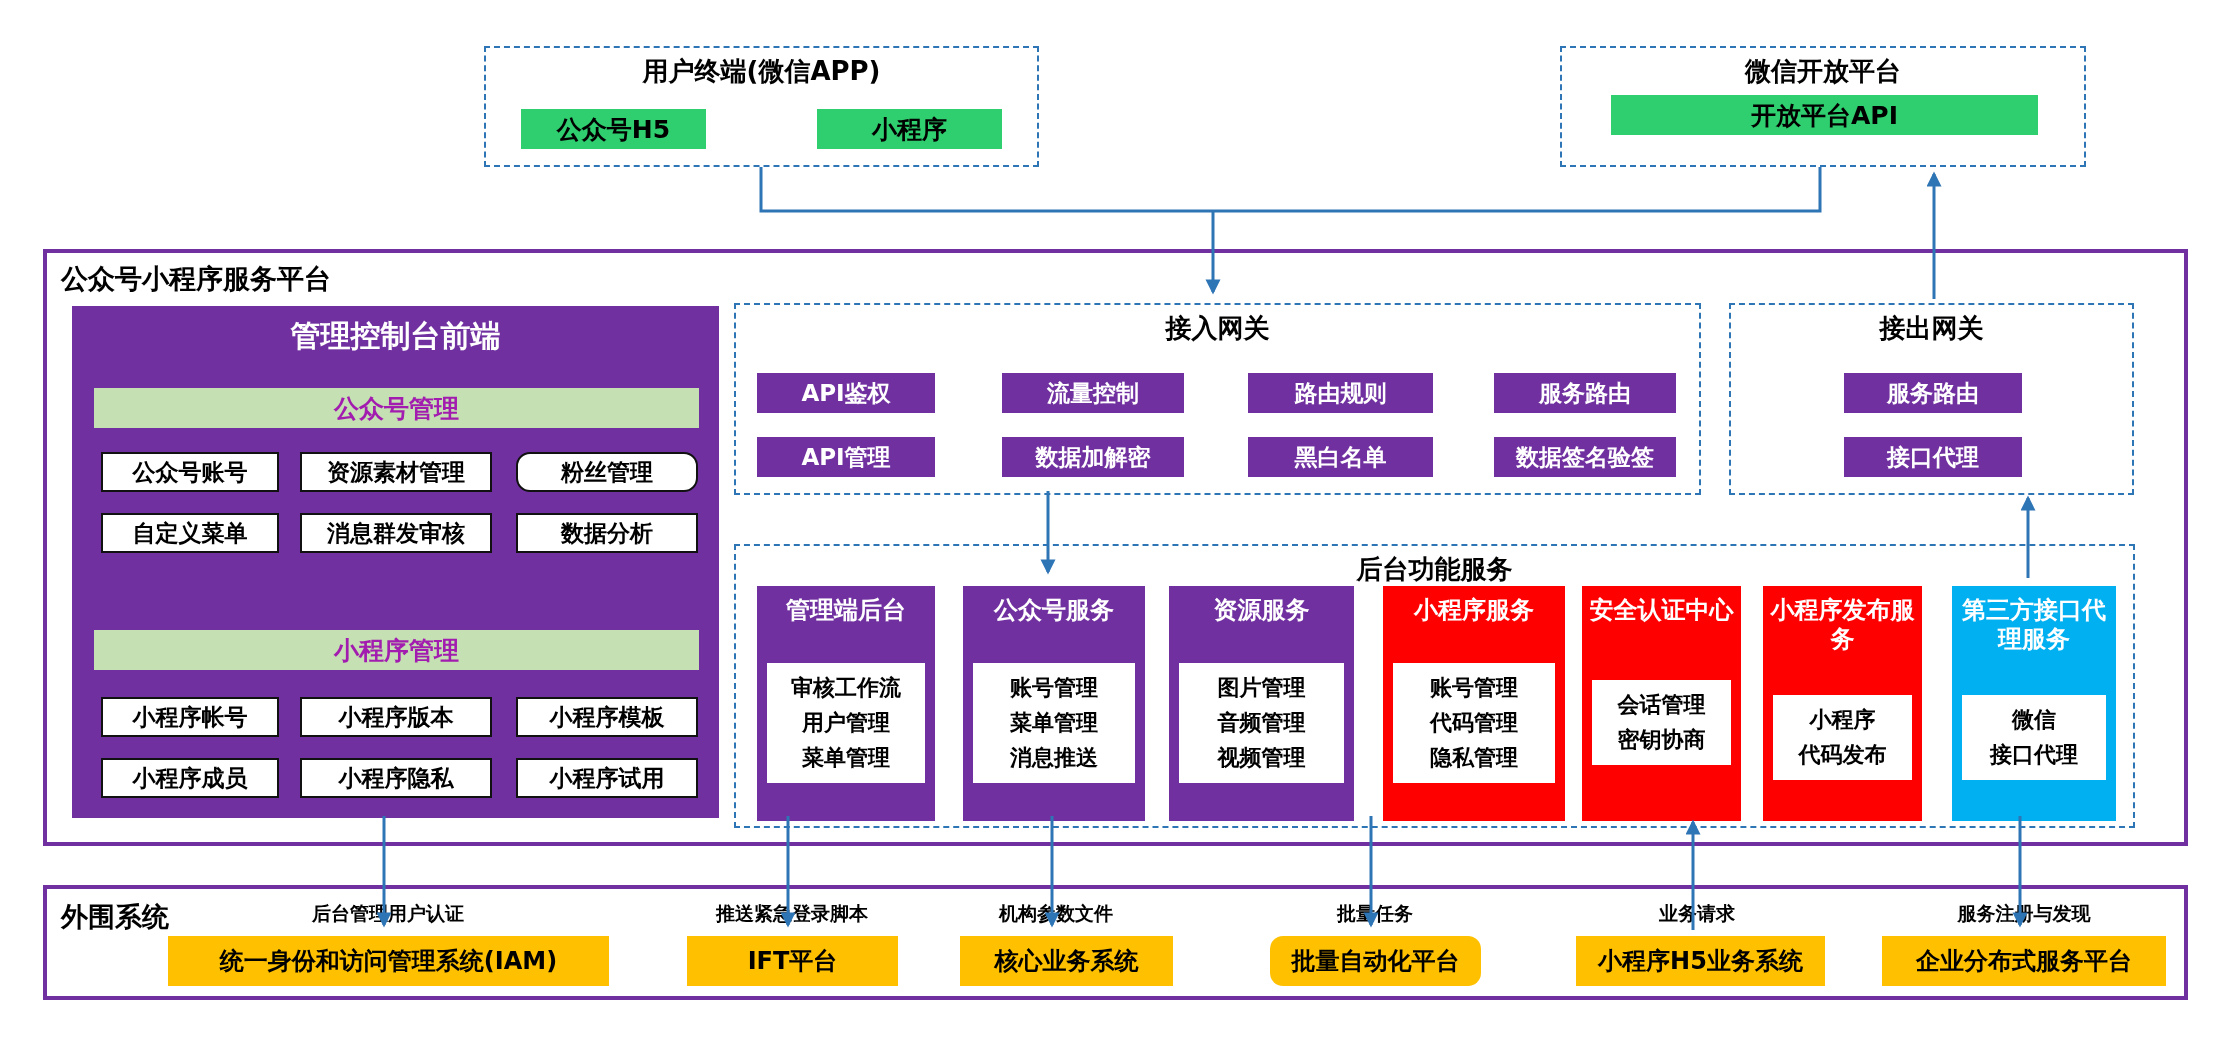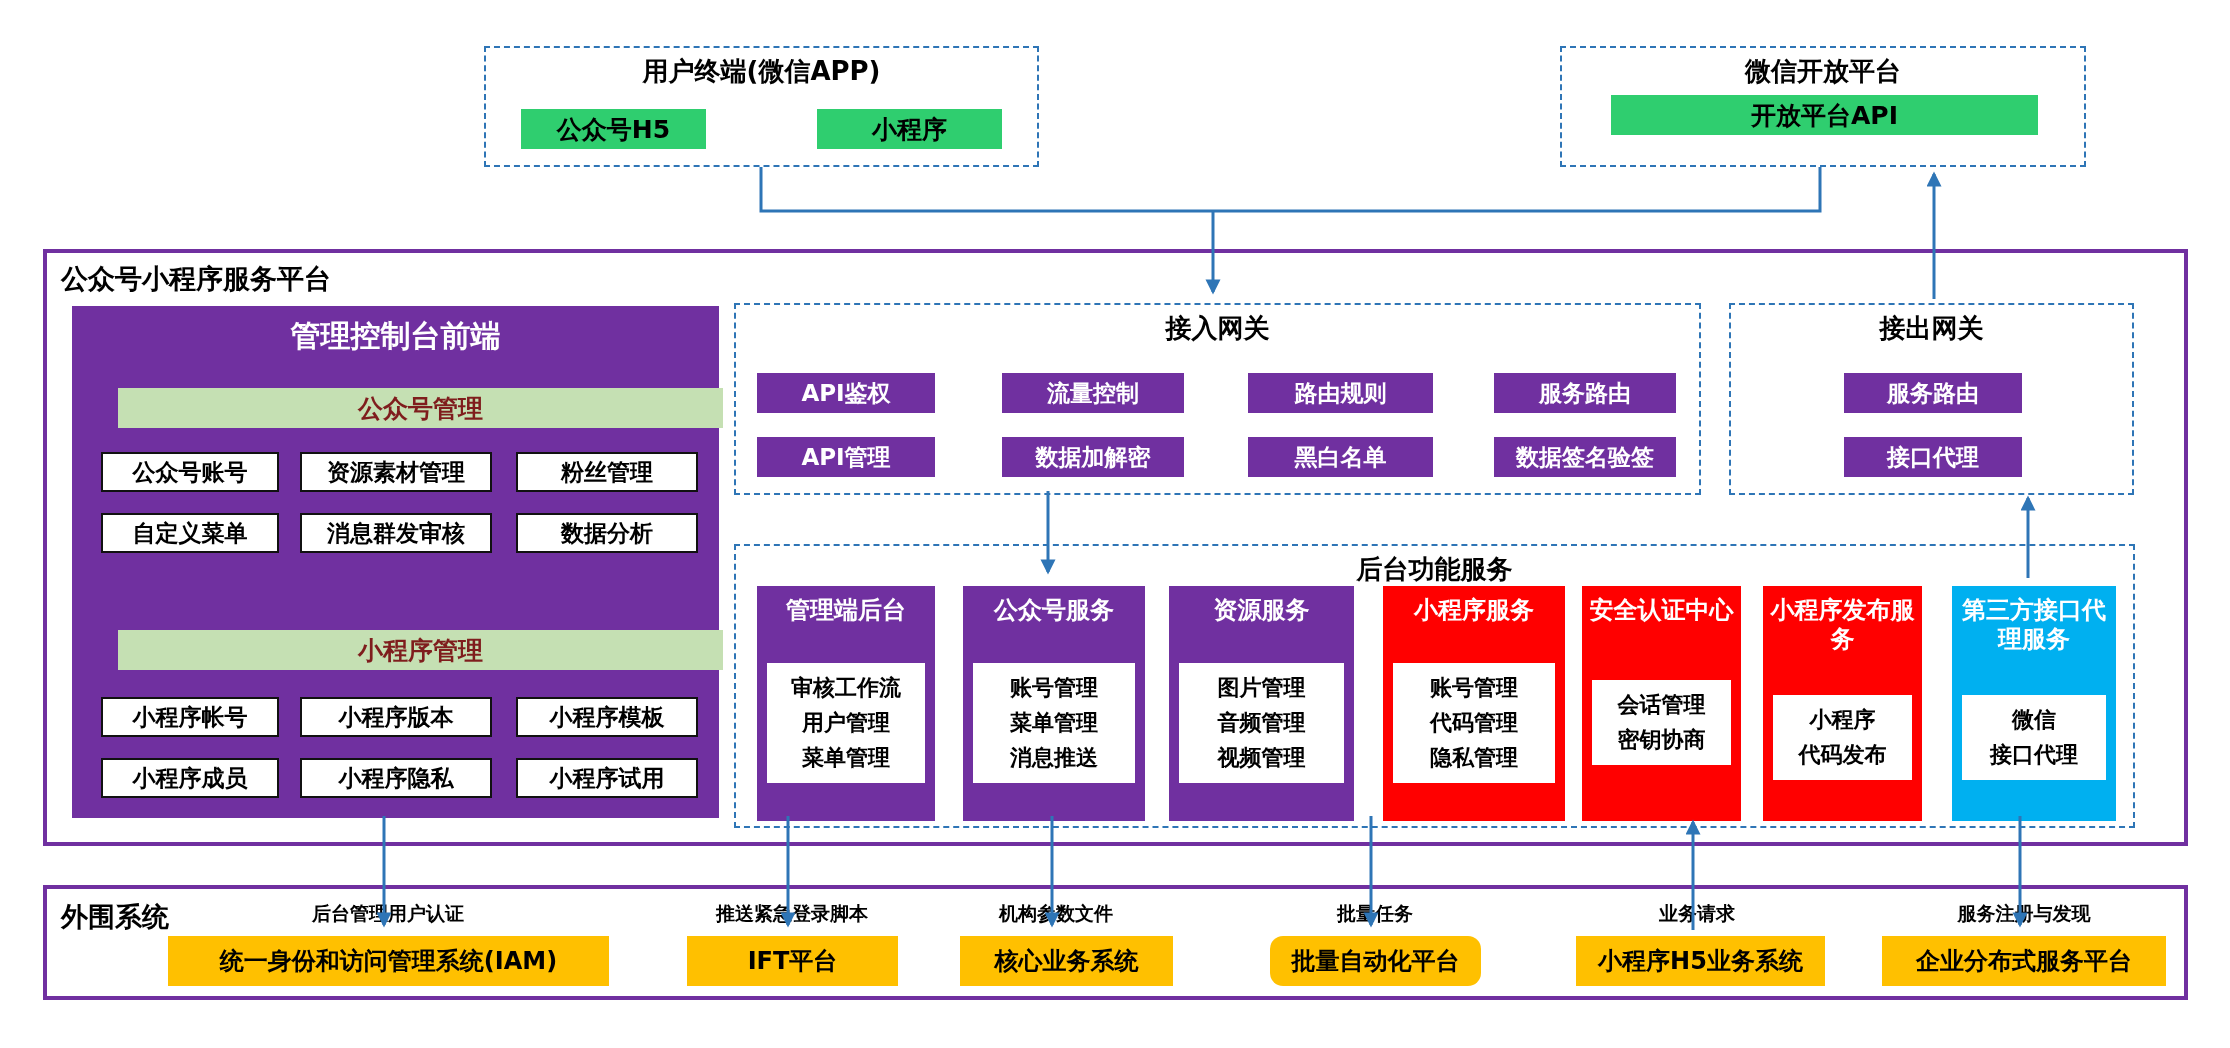--- a/index.html
+++ b/index.html
@@ -3,21 +3,21 @@
 <meta charset="utf-8">
 <style>
   html,body{margin:0;padding:0;background:#fff;}
   body{font-family:"DejaVu Sans","Liberation Sans",sans-serif;}
   .canvas{position:relative;width:2230px;height:1048px;background:#fff;overflow:hidden;}
   .dpanel{position:absolute;box-sizing:border-box;border:2px dashed #2E75B6;background:#fff;}
   .ptitle{position:absolute;top:6px;left:0;right:0;text-align:center;font-weight:bold;font-size:26px;color:#000;}
   .gitem{position:absolute;box-sizing:border-box;height:40px;background:#2FCE6F;color:#000;font-weight:bold;font-size:25px;display:flex;align-items:center;justify-content:center;white-space:nowrap;}
   .witem{position:absolute;box-sizing:border-box;height:40px;background:#fff;border:2px solid #111;color:#000;font-weight:bold;font-size:23px;display:flex;align-items:center;justify-content:center;white-space:nowrap;}
   .pitem{position:absolute;box-sizing:border-box;height:40px;background:#7030A0;color:#fff;font-weight:bold;font-size:23px;display:flex;align-items:center;justify-content:center;white-space:nowrap;}
-  .sheader{position:absolute;box-sizing:border-box;height:40px;background:#C5E0B3;color:#7f1d1d;font-weight:bold;font-size:25px;display:flex;align-items:center;justify-content:center;margin-left:24px;}
+  .sheader{position:absolute;box-sizing:border-box;height:40px;background:#C5E0B3;color:#a21caf;font-weight:bold;font-size:25px;display:flex;align-items:center;justify-content:center;}
   .solid-panel{position:absolute;box-sizing:border-box;border:4px solid #7030A0;background:#fff;}
   .panel-label{position:absolute;left:14px;top:8px;font-weight:bold;font-size:27px;color:#000;}
   .console{position:absolute;box-sizing:border-box;background:#7030A0;}
   .console-title{position:absolute;top:10px;left:0;right:0;text-align:center;color:#fff;font-weight:bold;font-size:30px;}
   .service{position:absolute;top:40px;height:235px;display:flex;flex-direction:column;box-sizing:border-box;}
   .service.purple{background:#7030A0;}
   .service.red{background:#FF0000;}
   .service.cyan{background:#00B0F0;}
   .stitle{color:#fff;font-weight:bold;font-size:24px;text-align:center;padding:10px 4px 0;line-height:1.2;}
   .sdetail{background:#fff;margin:auto 10px;align-self:stretch;padding:10px 2px;display:flex;flex-direction:column;gap:5px;}
@@ -44,21 +44,21 @@
 
   <div class="solid-panel" style="left:43px;top:249px;width:2145px;height:597px;">
     <div class="panel-label">公众号小程序服务平台</div>
 
     <div class="console" style="left:25px;top:53px;width:647px;height:512px;">
       <div class="console-title">管理控制台前端</div>
 
       <div class="sheader" style="left:22px;top:82px;width:605px;">公众号管理</div>
       <div class="witem" style="left:29px;top:146px;width:178px;">公众号账号</div>
       <div class="witem" style="left:228px;top:146px;width:192px;">资源素材管理</div>
-      <div class="witem" style="left:444px;top:146px;width:182px;">粉丝管理</div>
+      <div class="witem" style="left:444px;top:146px;width:182px;border-radius:14px;">粉丝管理</div>
       <div class="witem" style="left:29px;top:207px;width:178px;">自定义菜单</div>
       <div class="witem" style="left:228px;top:207px;width:192px;">消息群发审核</div>
       <div class="witem" style="left:444px;top:207px;width:182px;">数据分析</div>
 
       <div class="sheader" style="left:22px;top:324px;width:605px;">小程序管理</div>
       <div class="witem" style="left:29px;top:391px;width:178px;">小程序帐号</div>
       <div class="witem" style="left:228px;top:391px;width:192px;">小程序版本</div>
       <div class="witem" style="left:444px;top:391px;width:182px;">小程序模板</div>
       <div class="witem" style="left:29px;top:452px;width:178px;">小程序成员</div>
       <div class="witem" style="left:228px;top:452px;width:192px;">小程序隐私</div>

